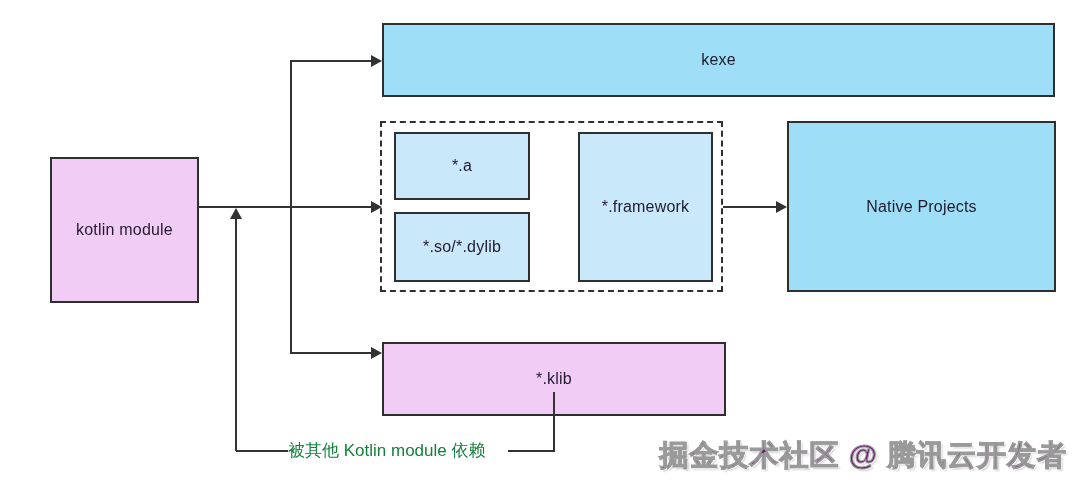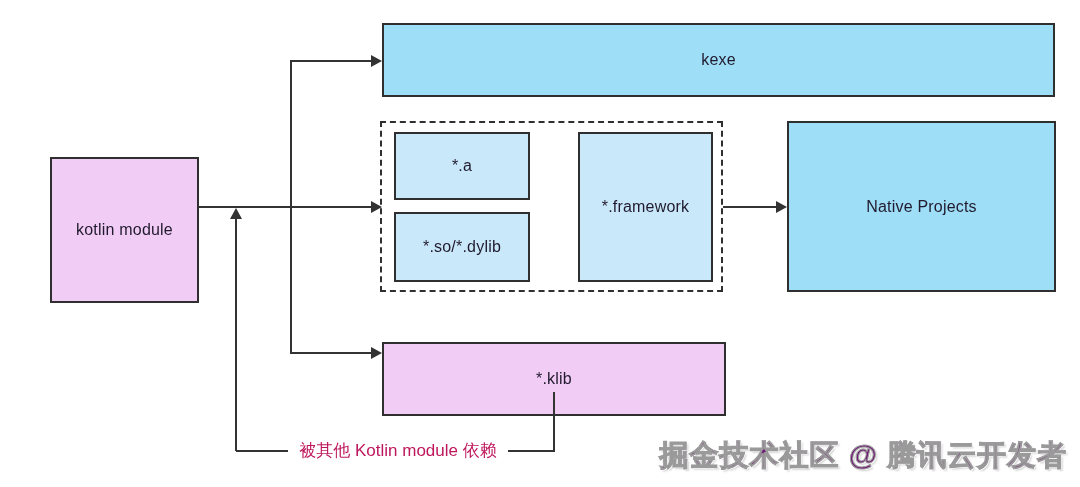--- a/index.html
+++ b/index.html
@@ -54,24 +54,23 @@
     width: 0; height: 0;
     border-left: 6px solid transparent;
     border-right: 6px solid transparent;
     border-bottom: 11px solid #333333;
   }
   .edge-label {
     position: absolute;
     left: 288px;
     top: 440px;
     width: 220px;
-    text-align: center;
     background: #ffffff;
     font-size: 17px;
-    color: #be185d;
+    color: #15803d;
     line-height: 22px;
   }
   .watermark {
     position: absolute;
     right: 13px;
     top: 436px;
     font-size: 29px;
     font-weight: 600;
     letter-spacing: 1px;
     color: #701a75;

